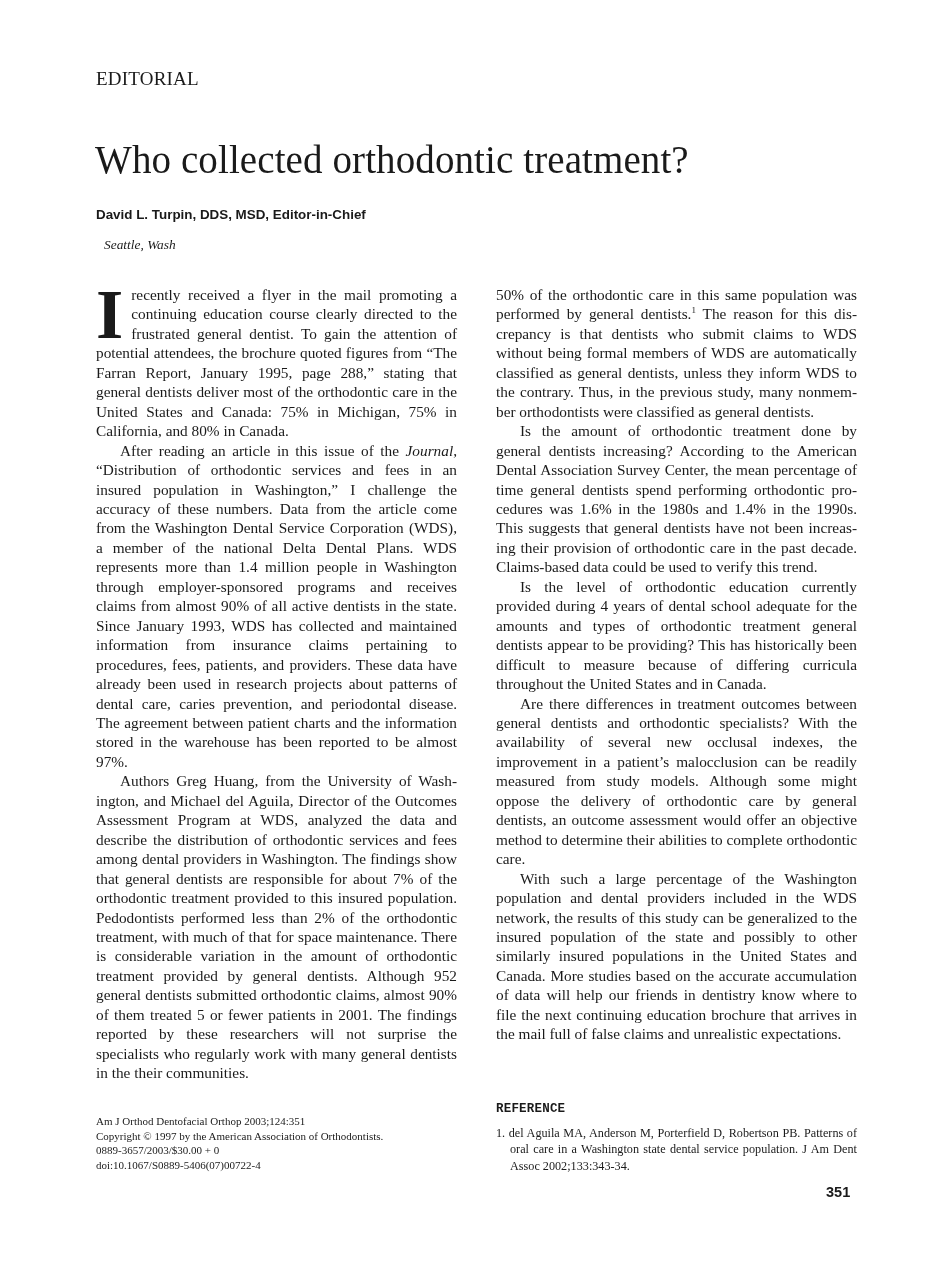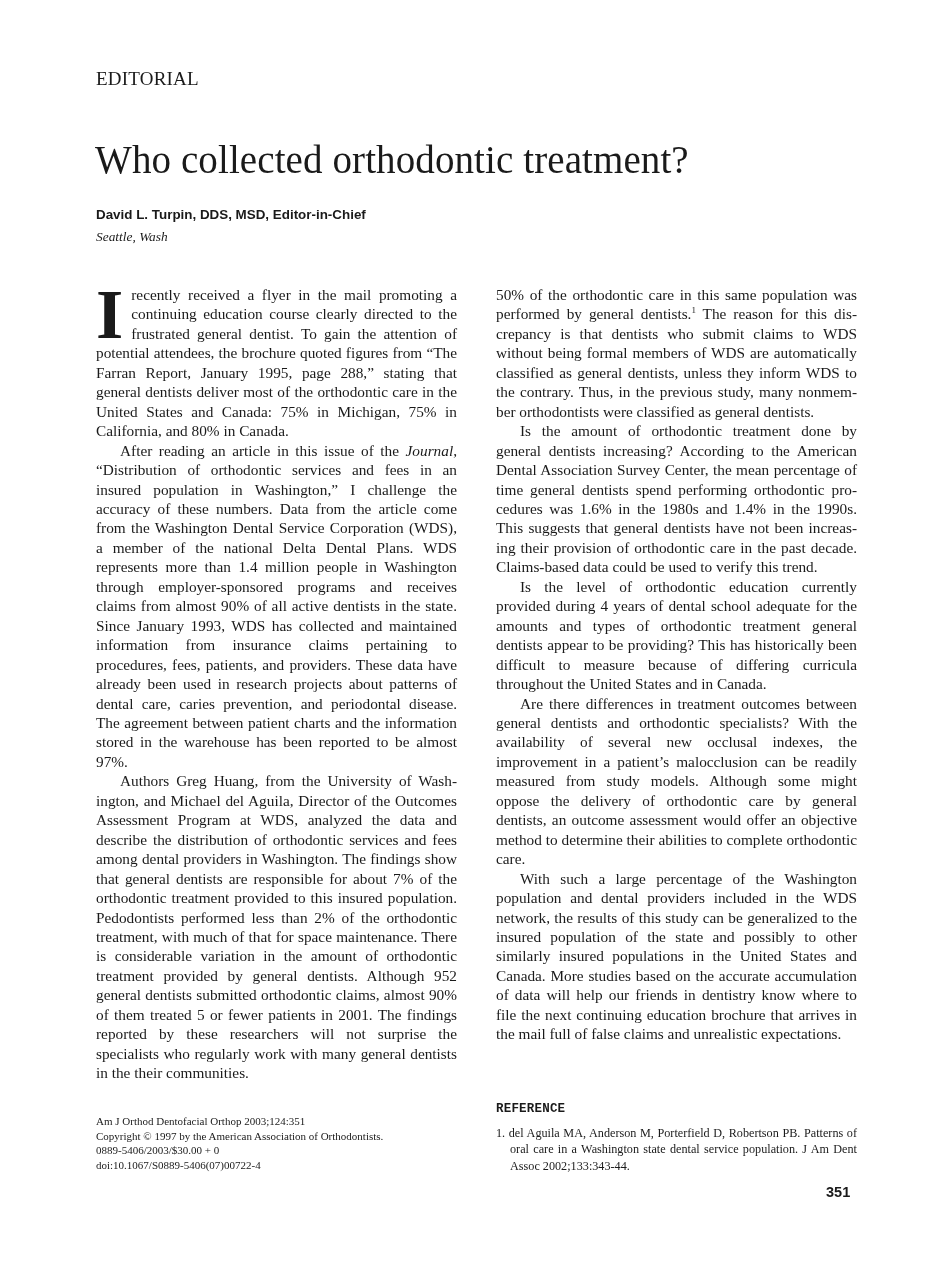--- a/index.html
+++ b/index.html
@@ -42,21 +42,21 @@
     font-weight: bold;
     font-size: 13.4px;
     margin: 0;
   }
   .affiliation {
     position: absolute;
     left: 96px;
     top: 229px;
     font-style: italic;
     font-size: 13.4px;
-    margin: 0;
+    margin: 8px;
   }
   .column {
     position: absolute;
     top: 285px;
     width: 361px;
     font-size: 15.3px;
     line-height: 19.45px;
     text-align: justify;
     hyphens: manual;
   }
@@ -146,22 +146,22 @@
   <p class="first"><span>50% of the orthodontic care in this same population was performed by general dentists.</span><sup>1</sup><span> The reason for this dis­crepancy is that dentists who submit claims to WDS without being formal members of WDS are automatically classified as general dentists, unless they inform WDS to the contrary. Thus, in the previous study, many nonmem­ber orthodontists were classified as general dentists.</span></p>
   <p>Is the amount of orthodontic treatment done by general dentists increasing? According to the American Dental Association Survey Center, the mean percentage of time general dentists spend performing orthodontic pro­cedures was 1.6% in the 1980s and 1.4% in the 1990s. This suggests that general dentists have not been increas­ing their provision of orthodontic care in the past decade. Claims-based data could be used to verify this trend.</p>
   <p>Is the level of orthodontic education currently provided during 4 years of dental school adequate for the amounts and types of orthodontic treatment general dentists appear to be providing? This has historically been difficult to measure because of differing curricula throughout the United States and in Canada.</p>
   <p>Are there differences in treatment outcomes be­tween general dentists and orthodontic specialists? With the availability of several new occlusal indexes, the improvement in a patient’s malocclusion can be readily measured from study models. Although some might oppose the delivery of orthodontic care by general dentists, an outcome assessment would offer an objective method to determine their abilities to com­plete orthodontic care.</p>
   <p>With such a large percentage of the Washington population and dental providers included in the WDS network, the results of this study can be generalized to the insured population of the state and possibly to other similarly insured populations in the United States and Canada. More studies based on the accurate accumula­tion of data will help our friends in dentistry know where to file the next continuing education brochure that arrives in the mail full of false claims and unreal­istic expectations.</p>
 </div>
 
 <div class="footer-left">
   <div>Am J Orthod Dentofacial Orthop 2003;124:351</div>
   <div>Copyright © 1997 by the American Association of Orthodontists.</div>
-  <div>0889-5406/2003/$30.00 + 0</div>
+  <div>0889-3657/2003/$30.00 + 0</div>
   <div>doi:10.1067/S0889-5406(07)00722-4</div>
 </div>
 
 <h3 class="ref-heading">REFERENCE</h3>
 <ul class="ref-list">
-  <li>1. del Aguila MA, Anderson M, Porterfield D, Robertson PB. Patterns of oral care in a Washington state dental service popula­tion. J Am Dent Assoc 2002;133:343-44.</li>
+  <li>1. del Aguila MA, Anderson M, Porterfield D, Robertson PB. Patterns of oral care in a Washington state dental service popula­tion. J Am Dent Assoc 2002;133:343-34.</li>
 </ul>
 
 <div class="page-number">351</div>
 
 </body></html>

